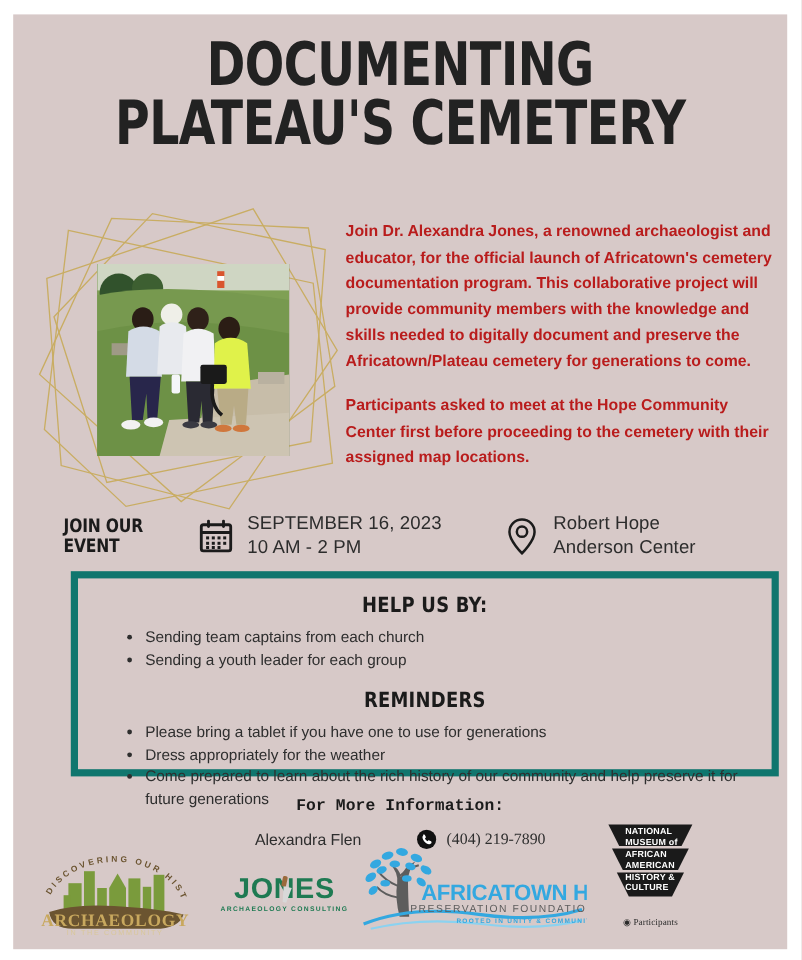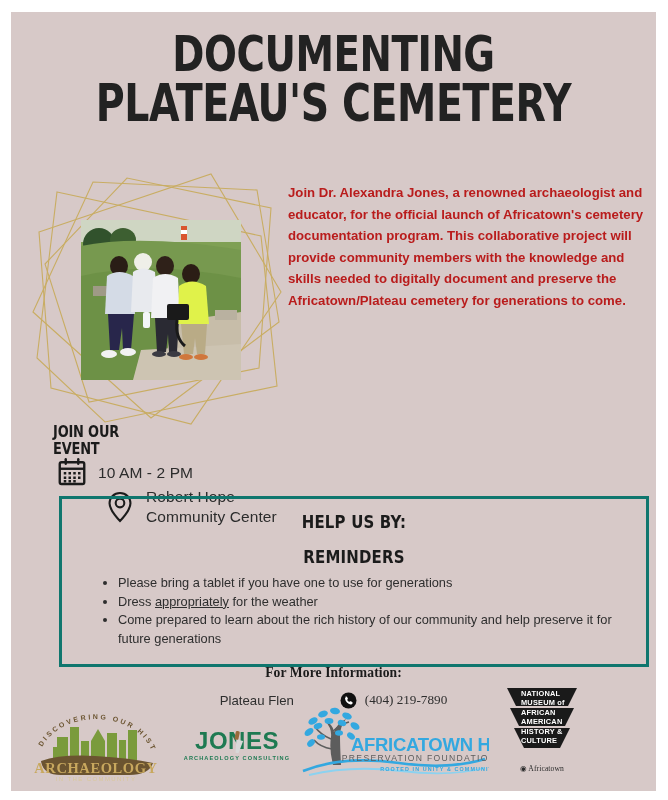--- a/index.html
+++ b/index.html
@@ -36,56 +36,56 @@
   
   .body-col{
     position:absolute;left:277px;top:170px;width:360px;
     font-weight:bold;color:#b91c1c;font-size:13.2px;line-height:1.63;
   }
   .body-col p{margin:0 0 16px 0;}
 
   
   .event-row{
     position:absolute;left:42px;top:412px;width:600px;height:46px;
-    display:flex;flex-direction:column;
+    display:flex;align-items:center;
   }
   .join-our{
     font-family:"DejaVu Sans Condensed","Liberation Sans Narrow","Liberation Sans",sans-serif;
     font-weight:bold;color:#1b1b1b;font-size:15.5px;line-height:1.08;
     letter-spacing:-0.2px;width:108px;
     transform:scaleX(0.93);transform-origin:left center;
   }
   .ev-item{display:flex;align-items:center;gap:11px;}
   .ev-item.date{margin-left:4px;}
   .ev-item.place{margin-left:52px;}
   .ev-text{color:#2c2c2c;font-size:15.5px;line-height:1.28;letter-spacing:0.1px;}
   .icon-cal,.icon-pin{flex:0 0 auto;}
 
   
   .info-box{
-    position:absolute;left:48px;top:484px;width:590px;height:171px;
-    border:3px solid #0f766e;box-sizing:border-box;
+    position:absolute;left:48px;top:464px;width:590px;height:171px;
+    border:6px solid #0f766e;box-sizing:border-box;
     padding:10px 16px 0 16px;
   }
   .box-head{
     text-align:center;font-weight:bold;color:#1b1b1b;
     font-size:17.5px;letter-spacing:0.2px;margin:3px 0 7px 0;
     font-family:"DejaVu Sans Condensed","Liberation Sans Narrow","Liberation Sans",sans-serif;
     transform:scaleX(0.95);
   }
   .box-head.second{margin-top:15px;}
   .box-list{margin:0;padding-left:40px;color:#2e2e2e;font-size:12.8px;line-height:1.45;}
   .box-list li{margin:0;}
-  .ul-underline{text-decoration:underline;margin-top:16px;}
+  .ul-underline{margin-top:16px;}
 
   
   .contact{position:absolute;left:0;right:0;top:653px;text-align:center;}
   .contact-head{
     font-weight:bold;color:#1b1b1b;font-size:13.6px;letter-spacing:0.1px;
-    font-family:Liberation Serif, serif;
+    font-family:Liberation Mono, monospace;
   }
   .contact-row{
     margin-top:11px;display:flex;justify-content:center;align-items:center;gap:46px;
     color:#2e2e2e;font-size:13.2px;
   }
   .phone-wrap{display:flex;align-items:flex-start;gap:8px;font-family:Liberation Serif, serif;}
 
   
   .logos{
     position:absolute;left:0;right:0;bottom:2px;height:92px;
@@ -166,20 +166,21 @@
           <path d="M96 100 q-2 18 8 26" stroke="#1a1a1a" stroke-width="3" fill="none"></path>
 
           <rect x="62" y="92" width="7" height="16" rx="2" fill="#f4f6f8"></rect>
         </g>
       </svg>
     </div>
   </div>
 
   <div class="body-col">
     <p>Join Dr. Alexandra Jones, a renowned archaeologist and educator, for the official launch of Africatown's cemetery documentation program. This collaborative project will provide community members with the knowledge and skills needed to digitally document and preserve the Africatown/Plateau cemetery for generations to come.</p>
+    <p>Participants asked to meet at the Hope Community Center first before proceeding to the cemetery with their assigned map locations.</p>
   </div>
 
   <div class="event-row">
     <div class="join-our">
       <div>JOIN OUR</div>
       <div>EVENT</div>
     </div>
 
     <div class="ev-item date">
       <svg class="icon-cal" width="30" height="30" viewBox="0 0 24 24">
@@ -195,56 +196,61 @@
           <rect x="5.4" y="15.6" width="2" height="2"></rect>
             <rect x="9.2" y="15.6" width="2" height="2"></rect>
           <rect x="13" y="15.6" width="2" height="2"></rect>
             <rect x="16.8" y="15.6" width="2" height="2"></rect>
           <rect x="5.4" y="18.4" width="2" height="2"></rect>
             <rect x="9.2" y="18.4" width="2" height="2"></rect>
           <rect x="13" y="18.4" width="2" height="2"></rect>
         </g>
       </svg>
       <div class="ev-text">
+        <div>SEPTEMBER 16, 2023</div>
         <div>10 AM - 2 PM</div>
       </div>
     </div>
 
     <div class="ev-item place">
       <svg class="icon-pin" width="30" height="32" viewBox="0 0 24 26">
         <path d="M12 1.6 C7.2 1.6 3.5 5.3 3.5 10 C3.5 16 12 24.4 12 24.4 C12 24.4 20.5 16 20.5 10 C20.5 5.3 16.8 1.6 12 1.6 Z" fill="none" stroke="#1b1b1b" stroke-width="1.7"></path>
         <circle cx="12" cy="9.8" r="3.5" fill="none" stroke="#1b1b1b" stroke-width="1.7"></circle>
       </svg>
       <div class="ev-text">
         <div>Robert Hope</div>
-        <div>Community Center</div>
+        <div>Anderson Center</div>
       </div>
     </div>
   </div>
 
   <div class="info-box">
     <div class="box-head">HELP US BY:</div>
+    <ul class="box-list">
+      <li>Sending team captains from each church</li>
+      <li>Sending a youth leader for each group</li>
+    </ul>
     <div class="box-head second">REMINDERS</div>
     <ul class="box-list">
       <li>
         <span>Please bring a tablet if you have one to use for generations</span>
       </li>
       <li>
         <span>Dress </span><span class="ul-underline">appropriately</span><span> for the weather</span>
       </li>
       <li>
         <span>Come prepared to learn about the rich history of our community and help preserve it for future generations</span>
       </li>
     </ul>
   </div>
 
   <div class="contact">
     <div class="contact-head">For More Information:</div>
     <div class="contact-row">
-      <div>Plateau Flen</div>
+      <div>Alexandra Flen</div>
       <div class="phone-wrap">
         <svg width="17" height="17" viewBox="0 0 20 20">
           <circle cx="10" cy="10" r="9.4" fill="#111111"></circle>
           <path d="M6.6 5.4 c1 -0.5 1.7 0.2 2.1 1 l0.5 1.1 c0.2 0.5 0.1 0.9 -0.3 1.2 l-0.6 0.5 c0.5 1.2 1.4 2.1 2.6 2.7 l0.5 -0.6 c0.3 -0.4 0.7 -0.5 1.2 -0.3 l1.2 0.5 c0.8 0.4 1.4 1.1 0.9 2.1 c-0.4 0.8 -1.4 1.3 -2.3 1.1 c-3.2 -0.6 -5.8 -3.2 -6.4 -6.4 c-0.2 -0.9 0.2 -1.6 0.6 -1.9 z" fill="#ffffff"></path>
         </svg>
         <span>(404) 219-7890</span>
       </div>
     </div>
   </div>
 
@@ -331,18 +337,18 @@
           <text x="18" y="12">NATIONAL</text>
           <text x="18" y="21">MUSEUM of</text>
           <text x="18" y="31">AFRICAN</text>
           <text x="18" y="40">AMERICAN</text>
           <text x="18" y="50">HISTORY &amp;</text>
           <text x="18" y="59">CULTURE</text>
         </g>
       </svg>
       <div class="smithsonian">
         <span>◉</span>
-        <span>Africatown</span>
+        <span>Participants</span>
       </div>
     </div>
 
   </div>
 </div>
 
 </body></html>

